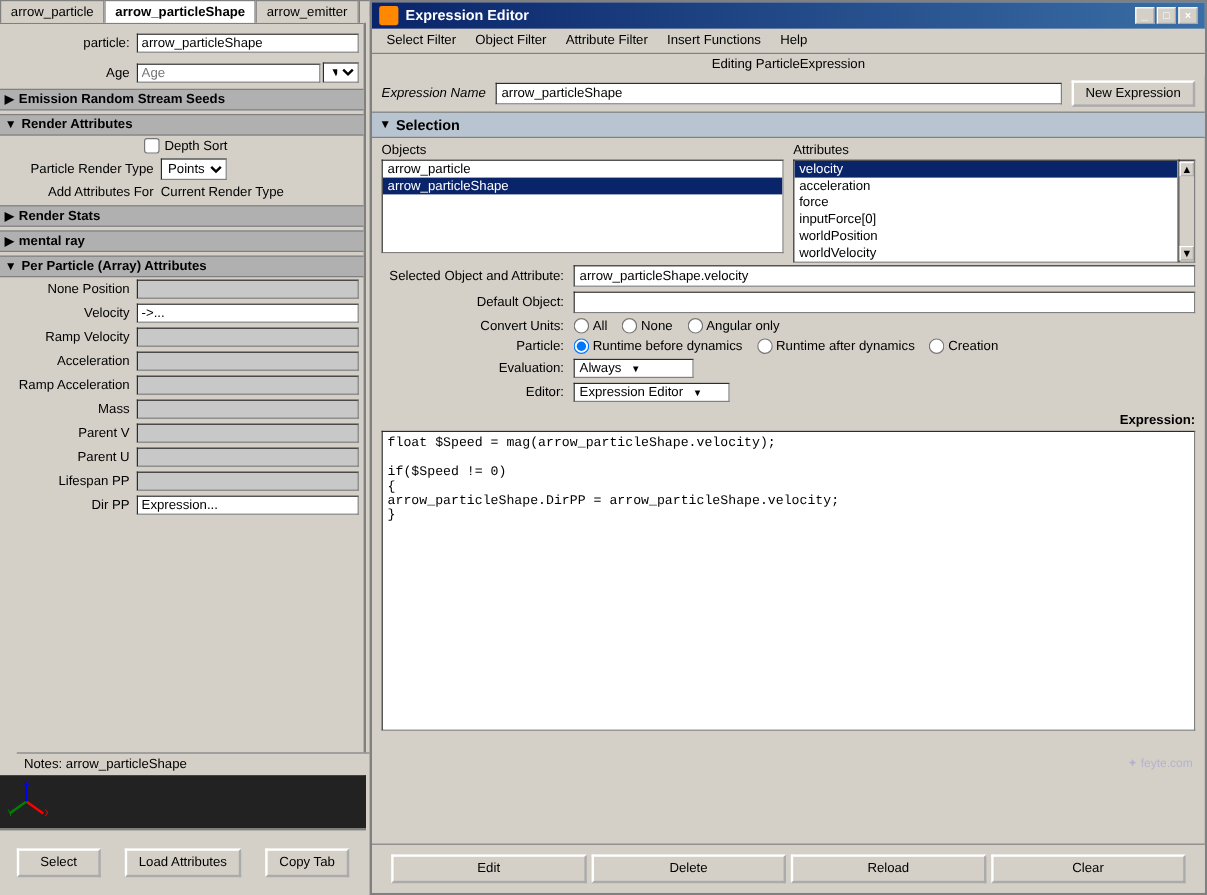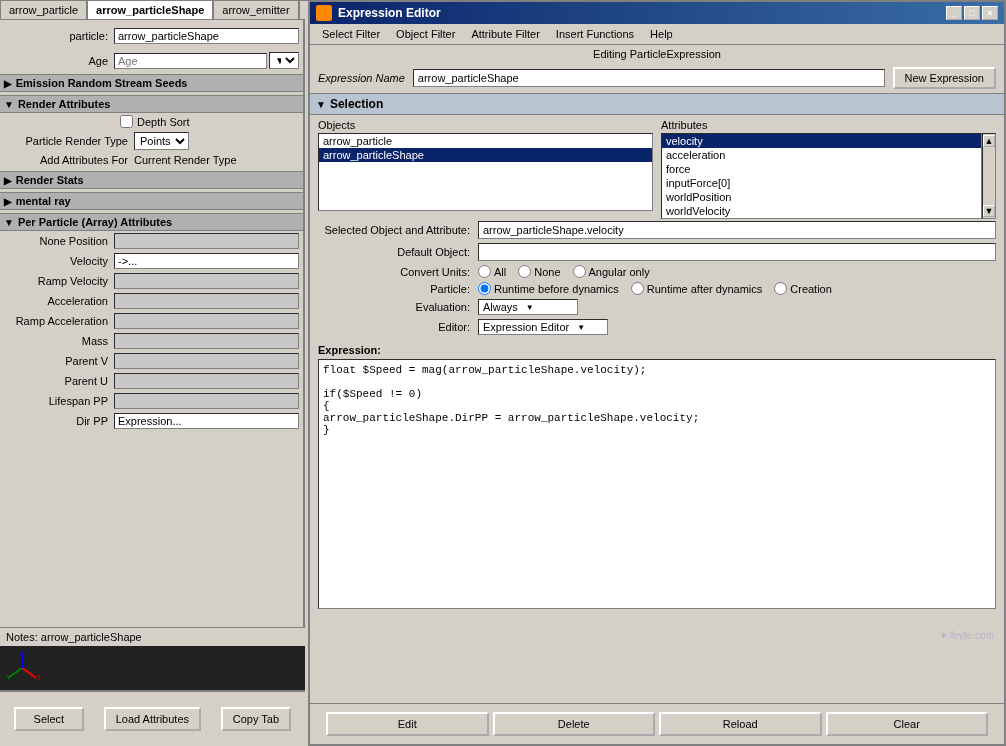--- a/index.html
+++ b/index.html
@@ -274,20 +274,21 @@
     .radio-item {
       display: flex;
       align-items: center;
       gap: 3px;
     }
 
     .expr-label {
       padding: 3px 8px;
       font-size: 11px;
       font-weight: bold;
+      text-align: right;
     }
     .expr-textarea {
       margin: 0 8px;
       width: calc(100% - 16px);
       height: 250px;
       background: #ffffff;
       border: 1px inset #808080;
       font-family: Liberation Mono, monospace;
       font-size: 11px;
       padding: 4px;
@@ -416,21 +417,21 @@
   </div>
   <div class="attr-row">
     <span class="attr-label">Lifespan PP</span>
     <input class="attr-value" type="text" value="" style="">
   </div>
   <div class="attr-row">
     <span class="attr-label">Dir PP</span>
     <input class="attr-value attr-value-white" type="text" value="Expression..." style="">
   </div>
 
-  <div style="position:absolute; bottom:100px; left:0; width:305px; background:#d4d0c8; border-top:1px solid #808080; padding:3px 6px;">
+  <div style="position:absolute; bottom:100px; left:14px; width:305px; background:#d4d0c8; border-top:1px solid #808080; padding:3px 6px;">
     <span>Notes:  arrow_particleShape</span>
   </div>
 
   <div style="position:absolute; bottom:56px; left:0; width:305px; height:44px; background:#222; display:flex; align-items:center; padding:4px;">
     <svg width="36" height="36">
       <line x1="18" y1="18" x2="32" y2="28" stroke="red" stroke-width="2"></line>
       <line x1="18" y1="18" x2="4" y2="28" stroke="green" stroke-width="2"></line>
       <line x1="18" y1="18" x2="18" y2="4" stroke="blue" stroke-width="2"></line>
       <text x="33" y="30" fill="red" font-size="8">X</text>
       <text x="2" y="30" fill="green" font-size="8">Y</text>

